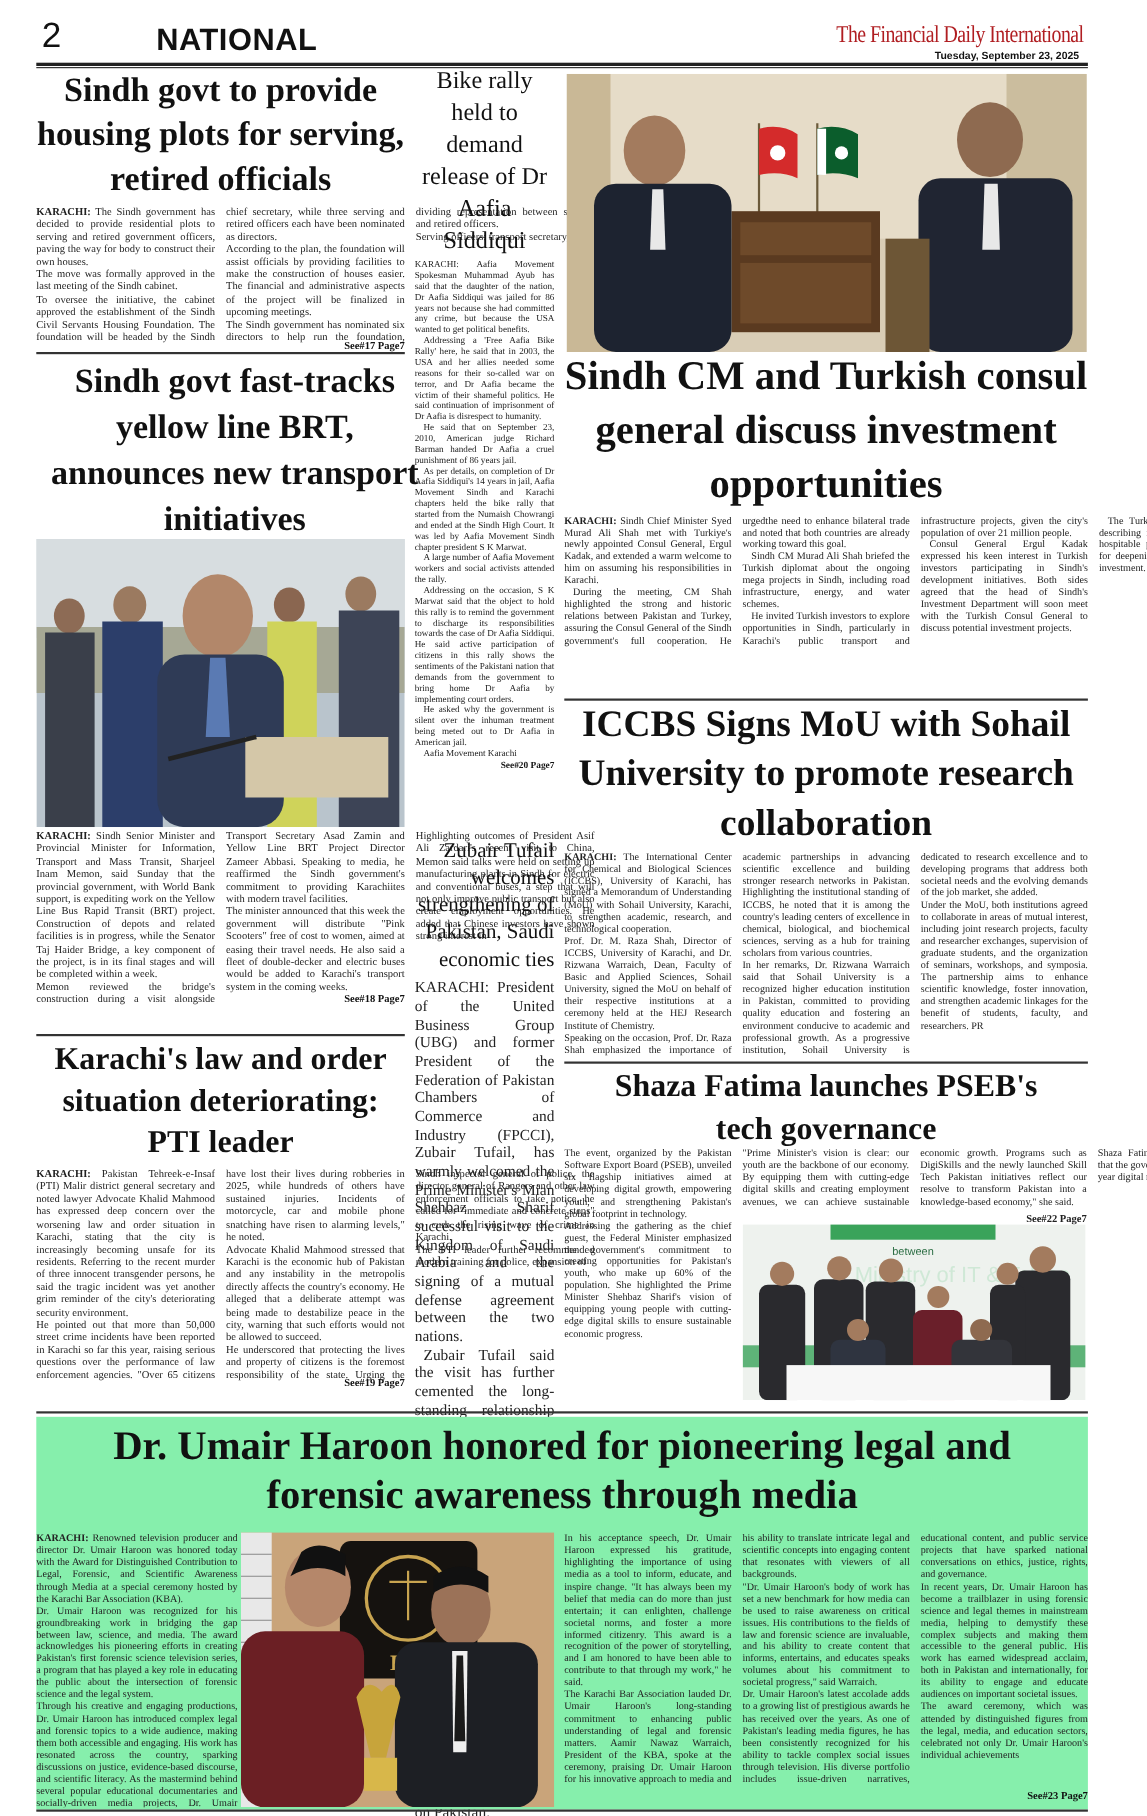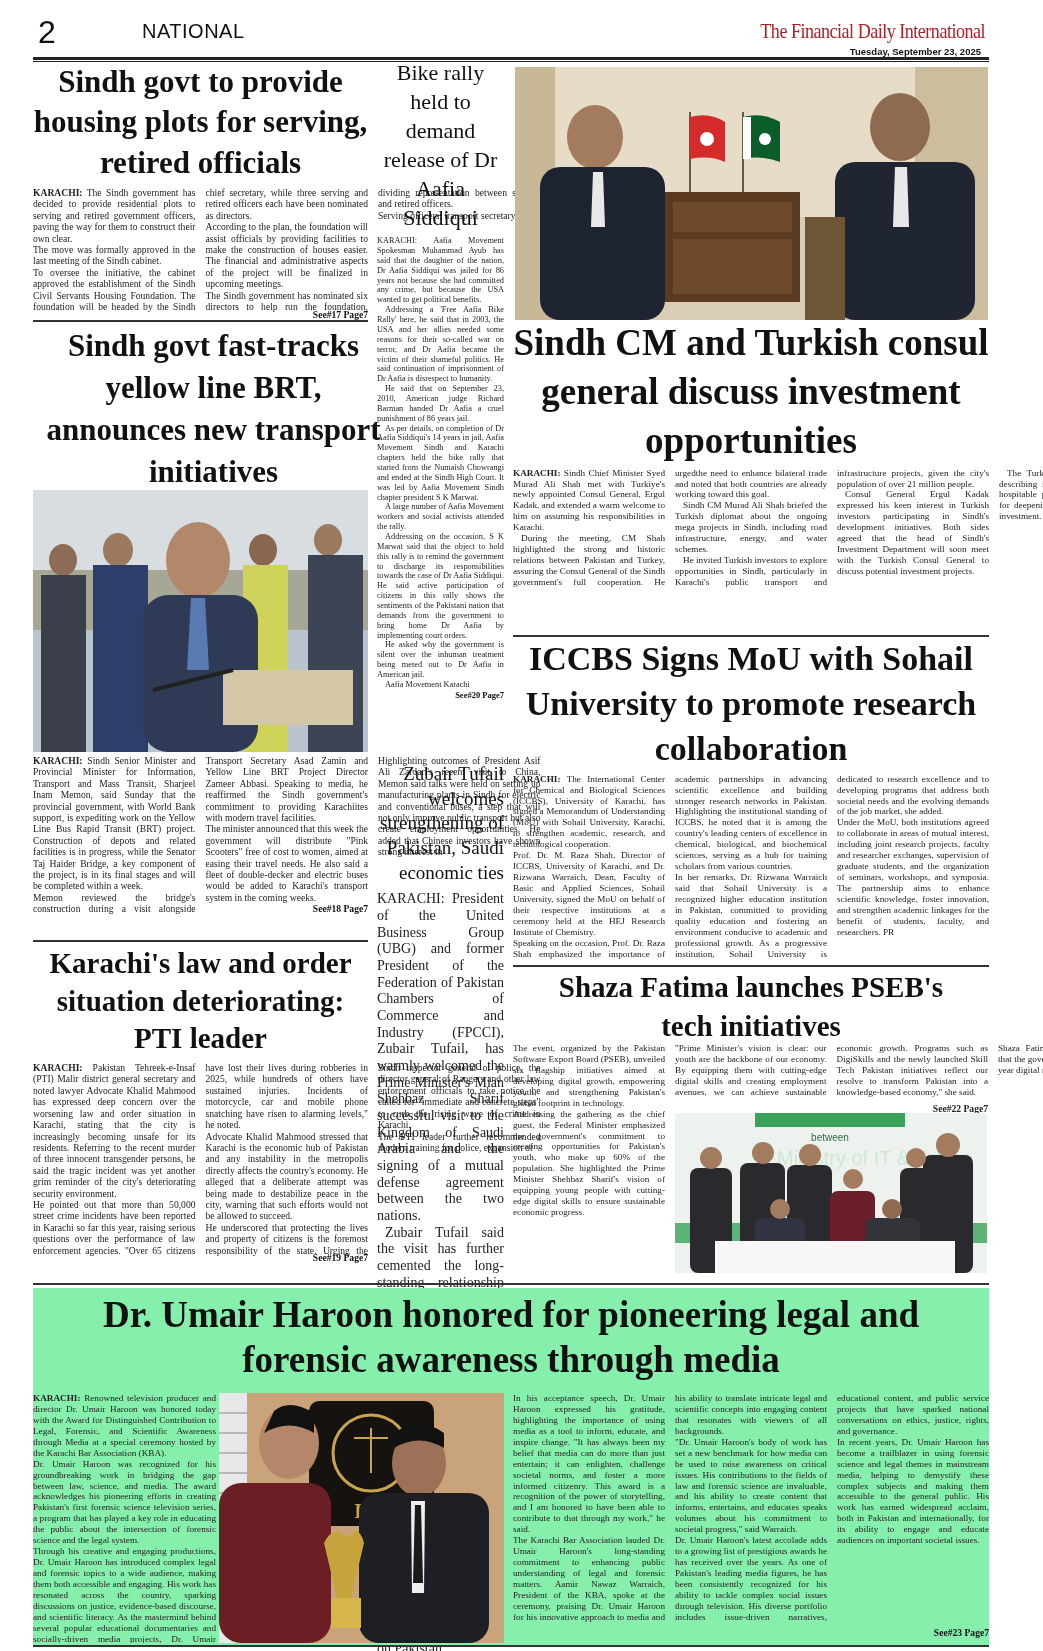--- a/index.html
+++ b/index.html
@@ -2,21 +2,21 @@
 <html><head>
 <meta charset="utf-8">
 <style>
   * { box-sizing: border-box; margin: 0; padding: 0; }
   html, body { width: 1043px; height: 1651px; background: #ffffff; overflow: hidden; }
   body { font-family: "Liberation Serif", serif; color: #111; position: relative; }
   .abs { position: absolute; }
 
   
   .page-num { left: 38px; top: 14px; font-family: "Liberation Sans", sans-serif; font-size: 32px; font-weight: 400; color: #111; }
-  .section { left: 142px; top: 20px; font-family: "Liberation Sans", sans-serif; font-size: 20px; letter-spacing: 0.5px; color: #111; }
+  .section { left: 142px; top: 20px; font-family: "Liberation Sans", sans-serif; font-size: 28px; letter-spacing: 0.5px; color: #111; font-weight: bold; }
   .brand { right: 58px; top: 18px; font-family: "Liberation Serif", serif; font-size: 22px; color: #b01e22; letter-spacing: -0.6px; transform: scaleX(0.82); transform-origin: right center; }
   .date { right: 62px; top: 46px; font-family: "Liberation Sans", sans-serif; font-size: 9.5px; font-weight: 700; color: #111; }
   .rule-top { left: 33px; top: 57px; width: 956px; height: 5px; border-top: 3px solid #222; border-bottom: 1px solid #222; }
 
   .hline { height: 2px; background: #333; }
 
   h1.hd { font-family: "Liberation Serif", serif; font-weight: 700; text-align: center; color: #111; line-height: 1.22; }
   h1.hd.light { font-weight: 400; }
 
   .body { font-size: 9.6px; line-height: 1.19; text-align: justify; color: #222; }
@@ -37,21 +37,21 @@
 
 <div class="abs page-num">2</div>
 <div class="abs section">NATIONAL</div>
 <div class="abs brand">The Financial Daily International</div>
 <div class="abs date">Tuesday, September 23, 2025</div>
 <div class="abs rule-top"></div>
 
 <div class="abs" style="left:33px;top:62px;width:335px;height:265px;">
   <h1 class="hd" style="font-size:31px;line-height:1.3;">Sindh govt to provide housing plots for serving, retired officials</h1>
   <div class="body cols2" style="margin-top:4px;height:132px;">
-    <p><b>KARACHI:</b> <span>The Sindh government has decided to provide residential plots to serving and retired government officers, paving the way for them to construct their own clear.</span></p>
+    <p><b>KARACHI:</b> <span>The Sindh government has decided to provide residential plots to serving and retired government officers, paving the way for body to construct their own houses.</span></p>
     <p>The move was formally approved in the last meeting of the Sindh cabinet.</p>
     <p>To oversee the initiative, the cabinet approved the establishment of the Sindh Civil Servants Housing Foundation. The foundation will be headed by the Sindh chief secretary, while three serving and retired officers each have been nominated as directors.</p>
     <p>According to the plan, the foundation will assist officials by providing facilities to make the construction of houses easier. The financial and administrative aspects of the project will be finalized in upcoming meetings.</p>
     <p>The Sindh government has nominated six directors to help run the foundation, dividing representation between serving and retired officers.</p>
     <p>Serving officers: transport secretary,</p>
   </div>
   <div class="see" style="margin-top:-10px;">See#17 Page7</div>
 </div>
 <div class="abs hline" style="left:33px;top:320px;width:335px;"></div>
 
@@ -174,21 +174,21 @@
     <p><b>KARACHI:</b> <span>Pakistan Tehreek-e-Insaf (PTI) Malir district general secretary and noted lawyer Advocate Khalid Mahmood has expressed deep concern over the worsening law and order situation in Karachi, stating that the city is increasingly becoming unsafe for its residents. Referring to the recent murder of three innocent transgender persons, he said the tragic incident was yet another grim reminder of the city's deteriorating security environment.</span></p>
     <p>He pointed out that more than 50,000 street crime incidents have been reported in Karachi so far this year, raising serious questions over the performance of law enforcement agencies. "Over 65 citizens have lost their lives during robberies in 2025, while hundreds of others have sustained injuries. Incidents of motorcycle, car and mobile phone snatching have risen to alarming levels," he noted.</p>
     <p>Advocate Khalid Mahmood stressed that Karachi is the economic hub of Pakistan and any instability in the metropolis directly affects the country's economy. He alleged that a deliberate attempt was being made to destabilize peace in the city, warning that such efforts would not be allowed to succeed.</p>
     <p>He underscored that protecting the lives and property of citizens is the foremost responsibility of the state. Urging the Sindh inspector general of police, the director general of Rangers and other law enforcement officials to take notice, he called for "immediate and concrete steps" to curb the rising wave of crime in Karachi.</p>
     <p>The PTI leader further recommended modern training for police, expansion of</p>
   </div>
   <div class="see" style="margin-top:-12px;">See#19 Page7</div>
 </div>
 
 <div class="abs" style="left:513px;top:968px;width:476px;">
-  <h1 class="hd" style="font-size:29px;line-height:1.35;padding:0 20px;">Shaza Fatima launches PSEB's tech initiatives</h1>
+  <h1 class="hd" style="font-size:29px;line-height:1.35;padding:0 20px;">Shaza Fatima launches PSEB's tech governance</h1>
 </div>
 <div class="abs body" style="left:513px;top:1043px;width:152px;height:233px;font-size:9.2px;overflow:hidden;">
   <p>The event, organized by the Pakistan Software Export Board (PSEB), unveiled six flagship initiatives aimed at developing digital growth, empowering youth, and strengthening Pakistan's global footprint in technology.</p>
   <p>Addressing the gathering as the chief guest, the Federal Minister emphasized the government's commitment to creating opportunities for Pakistan's youth, who make up 60% of the population. She highlighted the Prime Minister Shehbaz Sharif's vision of equipping young people with cutting-edge digital skills to ensure sustainable economic progress.</p>
 </div>
 <div class="abs body" style="left:675px;top:1043px;width:313px;font-size:9.2px;">
   <div class="cols2" style="height:58px;">
 
     <p>"Prime Minister's vision is clear: our youth are the backbone of our economy. By equipping them with cutting-edge digital skills and creating employment avenues, we can achieve sustainable economic growth. Programs such as DigiSkills and the newly launched Skill Tech Pakistan initiatives reflect our resolve to transform Pakistan into a knowledge-based economy," she said.</p>
     <p>Shaza Fatima Khawaja further shared that the government has developed a ten-year digital roadmap with a</p>
@@ -267,16 +267,17 @@
   </svg>
 </div>
 <div class="abs" style="left:513px;top:1393px;width:476px;">
   <div class="body cols3" style="height:240px;font-size:9.2px;">
 
     <p>In his acceptance speech, Dr. Umair Haroon expressed his gratitude, highlighting the importance of using media as a tool to inform, educate, and inspire change. "It has always been my belief that media can do more than just entertain; it can enlighten, challenge societal norms, and foster a more informed citizenry. This award is a recognition of the power of storytelling, and I am honored to have been able to contribute to that through my work," he said.</p>
     <p>The Karachi Bar Association lauded Dr. Umair Haroon's long-standing commitment to enhancing public understanding of legal and forensic matters. Aamir Nawaz Warraich, President of the KBA, spoke at the ceremony, praising Dr. Umair Haroon for his innovative approach to media and his ability to translate intricate legal and scientific concepts into engaging content that resonates with viewers of all backgrounds.</p>
     <p>"Dr. Umair Haroon's body of work has set a new benchmark for how media can be used to raise awareness on critical issues. His contributions to the fields of law and forensic science are invaluable, and his ability to create content that informs, entertains, and educates speaks volumes about his commitment to societal progress," said Warraich.</p>
     <p>Dr. Umair Haroon's latest accolade adds to a growing list of prestigious awards he has received over the years. As one of Pakistan's leading media figures, he has been consistently recognized for his ability to tackle complex social issues through television. His diverse portfolio includes issue-driven narratives, educational content, and public service projects that have sparked national conversations on ethics, justice, rights, and governance.</p>
     <p>In recent years, Dr. Umair Haroon has become a trailblazer in using forensic science and legal themes in mainstream media, helping to demystify these complex subjects and making them accessible to the general public. His work has earned widespread acclaim, both in Pakistan and internationally, for its ability to engage and educate audiences on important societal issues.</p>
+    <p>The award ceremony, which was attended by distinguished figures from the legal, media, and education sectors, celebrated not only Dr. Umair Haroon's individual achievements</p>
   </div>
   <div class="see" style="margin-top:-6px;">See#23 Page7</div>
 </div>
 <div class="abs hline" style="left:33px;top:1645px;width:956px;"></div>
 
 </body></html>

